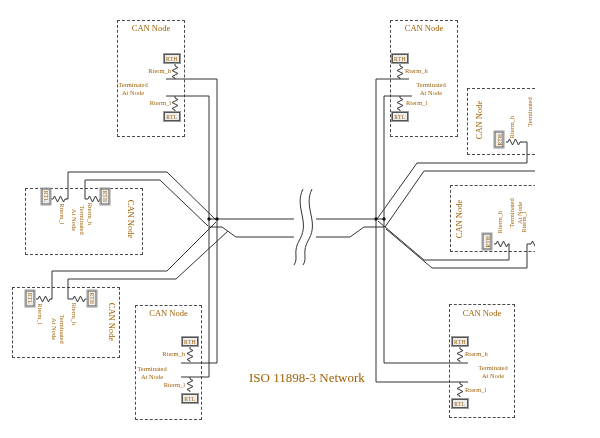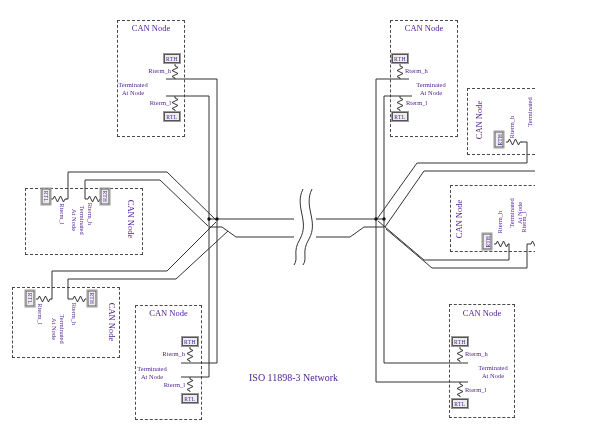--- a/index.html
+++ b/index.html
@@ -1,22 +1,22 @@
 <!DOCTYPE html>
 <html><head>
 <meta charset="utf-8">
 <style>
   html,body{margin:0;padding:0;background:#fff;}
   .stage{position:relative;width:535px;height:438px;background:#ffffff;overflow:hidden;
-         font-family:"Liberation Serif",serif;color:#4c1d95;}
+         font-family:"Liberation Serif",serif;color:#a16207;}
   .box{position:absolute;border:1px dashed #4a4a4a;box-sizing:border-box;}
   svg.wires{position:absolute;left:0;top:0;}
   .lbl{position:absolute;font-size:6.5px;line-height:8px;white-space:nowrap;}
   .title{font-size:8.5px;line-height:10px;}
-  .cap{position:absolute;font-size:10px;line-height:11px;white-space:nowrap;}
+  .cap{position:absolute;font-size:13px;line-height:11px;white-space:nowrap;}
   .c{text-align:center;} .r{text-align:right;} .l{text-align:left;}
   .rbox{position:absolute;width:16px;height:9px;background:#ededed;border:1px solid #555;
         outline:1px solid #9a9a9a;font-size:5.5px;line-height:9px;text-align:center;
         letter-spacing:.4px;box-sizing:border-box;}
   .rot90{transform:rotate(90deg);transform-origin:center;}
   .rotm90{transform:rotate(-90deg);transform-origin:center;}
   .term2{position:absolute;width:50px;height:16px;font-size:6.5px;line-height:8px;text-align:center;white-space:nowrap;}
 </style>
 </head>
 <body>

